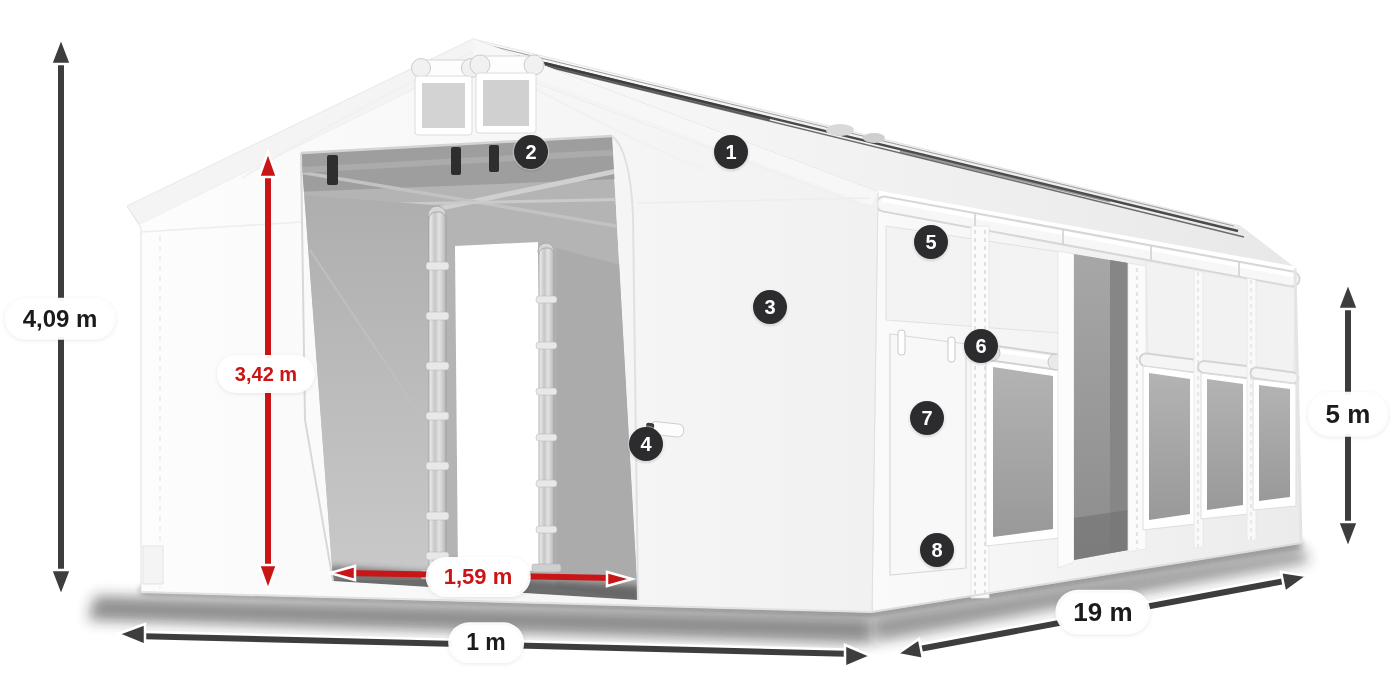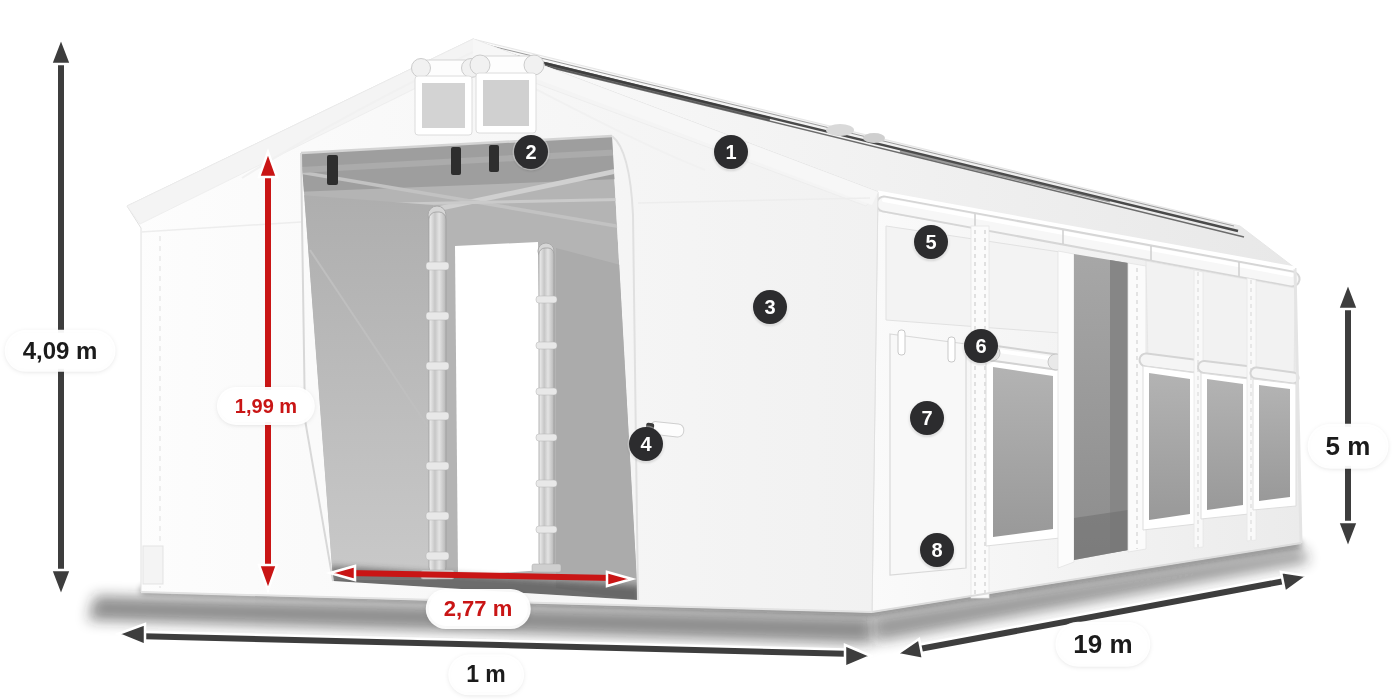--- a/index.html
+++ b/index.html
@@ -21,21 +21,20 @@
   .head-dark{fill:var(--arrow-dark);stroke:#ffffff;stroke-width:2.5;}
   .head-red{fill:var(--dimension-red);stroke:#ffffff;stroke-width:2.5;}
 
   
   .pill{
     position:absolute;transform:translate(-50%,-50%);
     background:#ffffff;border-radius:20px;padding:5px 15px;
     font-weight:bold;color:#1b1b1b;white-space:nowrap;line-height:1.1;
     box-shadow:0 0 0 3px rgba(255,255,255,.95),0 1px 6px rgba(0,0,0,.25);
     z-index:5;
-    margin-top:32px;
   }
   .pill.red{color:var(--dimension-red);}
 
   .badge{
     position:absolute;transform:translate(-50%,-50%);
     width:34px;height:34px;border-radius:50%;
     background:var(--badge-background);color:var(--badge-text);
     font-weight:bold;font-size:20px;
     display:flex;align-items:center;justify-content:center;
     box-shadow:0 0 0 1.5px rgba(255,255,255,.35),0 1px 3px rgba(0,0,0,.3);
@@ -308,22 +307,22 @@
     <g>
       <line class="dim-casing" x1="1348" y1="294" x2="1348" y2="536"></line>
       <line class="dim-dark" x1="1348" y1="294" x2="1348" y2="536"></line>
       <polygon class="head-dark" points="1348,283 1338,309 1358,309"></polygon>
       <polygon class="head-dark" points="1348,548 1338,522 1358,522"></polygon>
     </g>
   </g>
 </svg>
 
   <div class="pill" style="left:60px;top:319px;font-size:24px;">4,09 m</div>
-  <div class="pill red" style="left:266px;top:374px;font-size:20px;">1,99 m</div>
-  <div class="pill red" style="left:478px;top:577px;font-size:22px;">2,77 m</div>
+  <div class="pill red" style="left:266px;top:374px;font-size:20px;">3,42 m</div>
+  <div class="pill red" style="left:478px;top:577px;font-size:22px;">1,59 m</div>
   <div class="pill" style="left:486px;top:643px;font-size:23px;">1 m</div>
   <div class="pill" style="left:1103px;top:612px;font-size:26px;">19 m</div>
   <div class="pill" style="left:1348px;top:414px;font-size:26px;">5 m</div>
 
   <div class="badge" style="left:731px;top:152px;">1</div>
   <div class="badge" style="left:531px;top:152px;">2</div>
   <div class="badge" style="left:770px;top:307px;">3</div>
   <div class="badge" style="left:646px;top:444px;">4</div>
   <div class="badge" style="left:931px;top:242px;">5</div>
   <div class="badge" style="left:981px;top:346px;">6</div>

